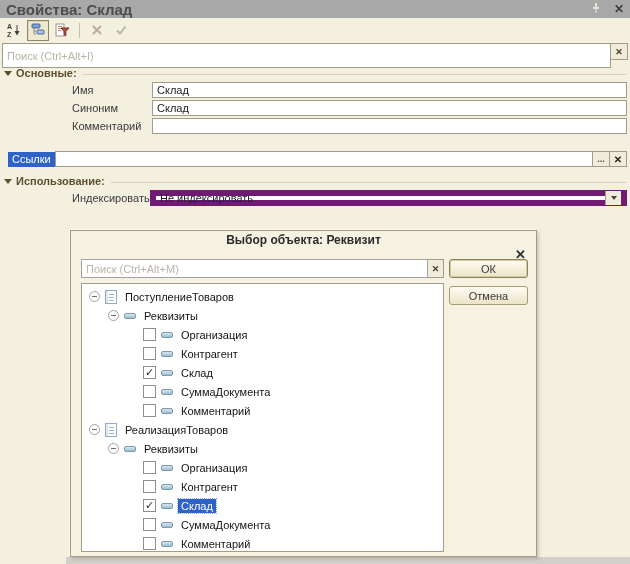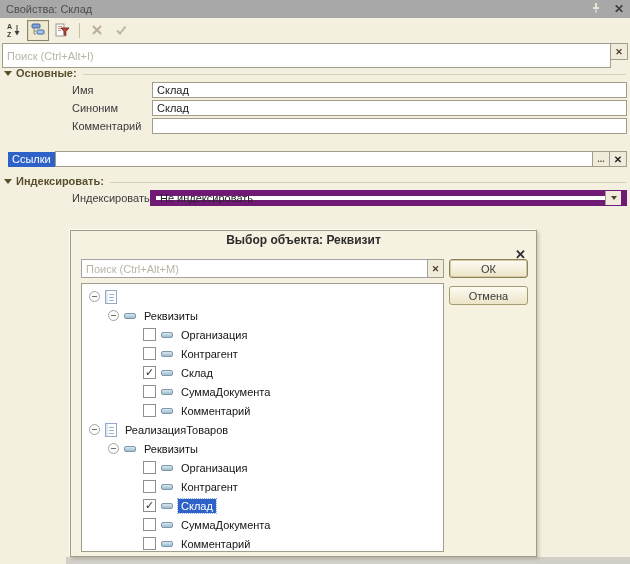--- a/index.html
+++ b/index.html
@@ -2,21 +2,21 @@
 <html><head>
 <meta charset="utf-8">
 <style>
   * { box-sizing: border-box; margin: 0; padding: 0; }
   html,body { width:630px; height:564px; }
   body { font-family:"Liberation Sans", sans-serif; font-size:11px; color:#333; }
   .screen { position:relative; width:630px; height:564px; background:#f4f0e0; overflow:hidden; }
 
   
   .titlebar { height:18px; background:#a8a8a8; display:flex; align-items:center; padding:0 6px; }
-  .titlebar .title { font-weight:normal; color:#4d4d4d; font-size:11px;text-align:center; }
+  .titlebar .title { font-weight:bold; color:#4d4d4d; font-size:15px;text-align:center; }
   .titlebar .pin { margin-left:auto; margin-right:14px; }
   .titlebar .close { font-weight:bold; color:#3e3e3e; font-size:12px; cursor:default; }
 
   .toolbar { height:24px; display:flex; align-items:center; padding:1px 3px; gap:2px; }
   .tb-btn { width:22px; height:21px; display:flex; align-items:center; justify-content:center; border:1px solid transparent; }
   .tb-btn.pressed { border:1px solid #8c8569; background:#efe9d2; box-shadow:inset 1px 1px 0 #ded7bc; }
   .tb-sep { width:1px; height:15px; background:#c6c0a8; margin:0 4px; }
 
   .searchrow { display:flex; margin:1px 2px 0 2px; height:17px; }
   .searchrow input { flex:1; height:25px; border:1px solid #a29d8b; background:#fff; padding:0 4px; font:11px "Liberation Sans",sans-serif; color:#333; }
@@ -149,21 +149,21 @@
 
   <div class="links-row">
     <span class="links-label">Ссылки</span>
     <span class="pfield"></span>
     <span class="mini-btn">...</span>
     <span class="mini-btn dark">✕</span>
   </div>
 
   <div class="sec-header">
     <span class="tri-down"></span>
-    <span class="sec-label">Индексировать:</span>
+    <span class="sec-label">Использование:</span>
     <span class="sec-line"></span>
   </div>
 
   <div class="prow">
     <span class="plabel" style="width:78px">Индексировать</span>
     <span class="combo">
       <span class="combo-text">Не индексировать</span>
       <span class="combo-arrow">
           <i></i>
         </span>
@@ -180,20 +180,21 @@
     <div class="dlg-search">
       <input type="text" placeholder="Поиск (Ctrl+Alt+M)" style="">
       <span class="sq-btn">✕</span>
     </div>
     <div class="btn btn-cancel">Отмена</div>
     <div class="btn default btn-ok">ОК</div>
     <div class="tree-list">
         <div class="trow" style="margin-left: 7px;">
           <span class="expander"></span>
           <span class="icon-document"></span>
+          <span class="tlabel">ПоступлениеТоваров</span>
         </div>
         <div class="trow" style="margin-left: 26px;">
           <span class="expander"></span>
           <span class="icon-attribute"></span>
           <span class="tlabel">Реквизиты</span>
         </div>
         <div class="trow" style="margin-left: 61px;">
           <span class="checkbox"></span>
           <span class="icon-attribute"></span>
           <span class="tlabel">Организация</span>

